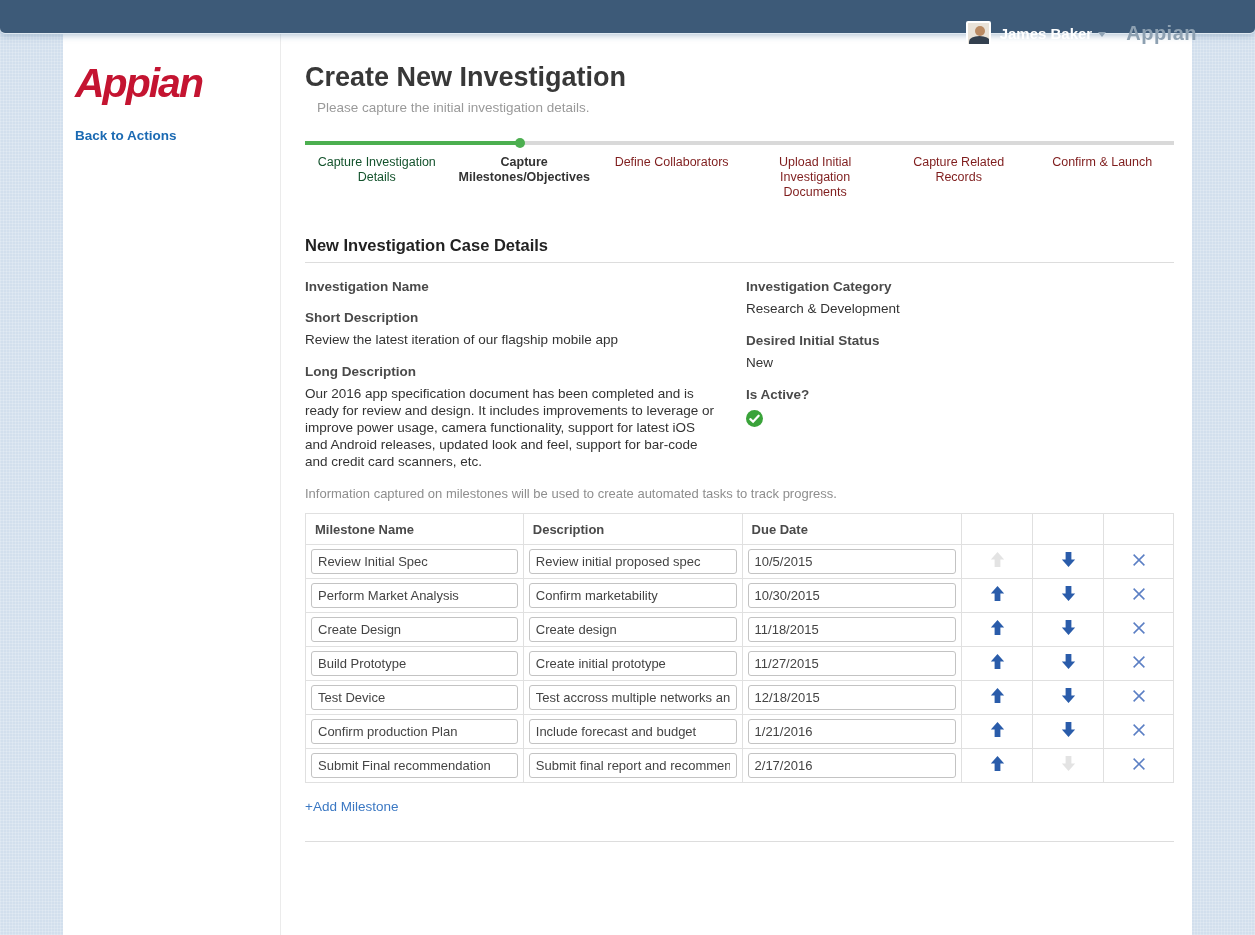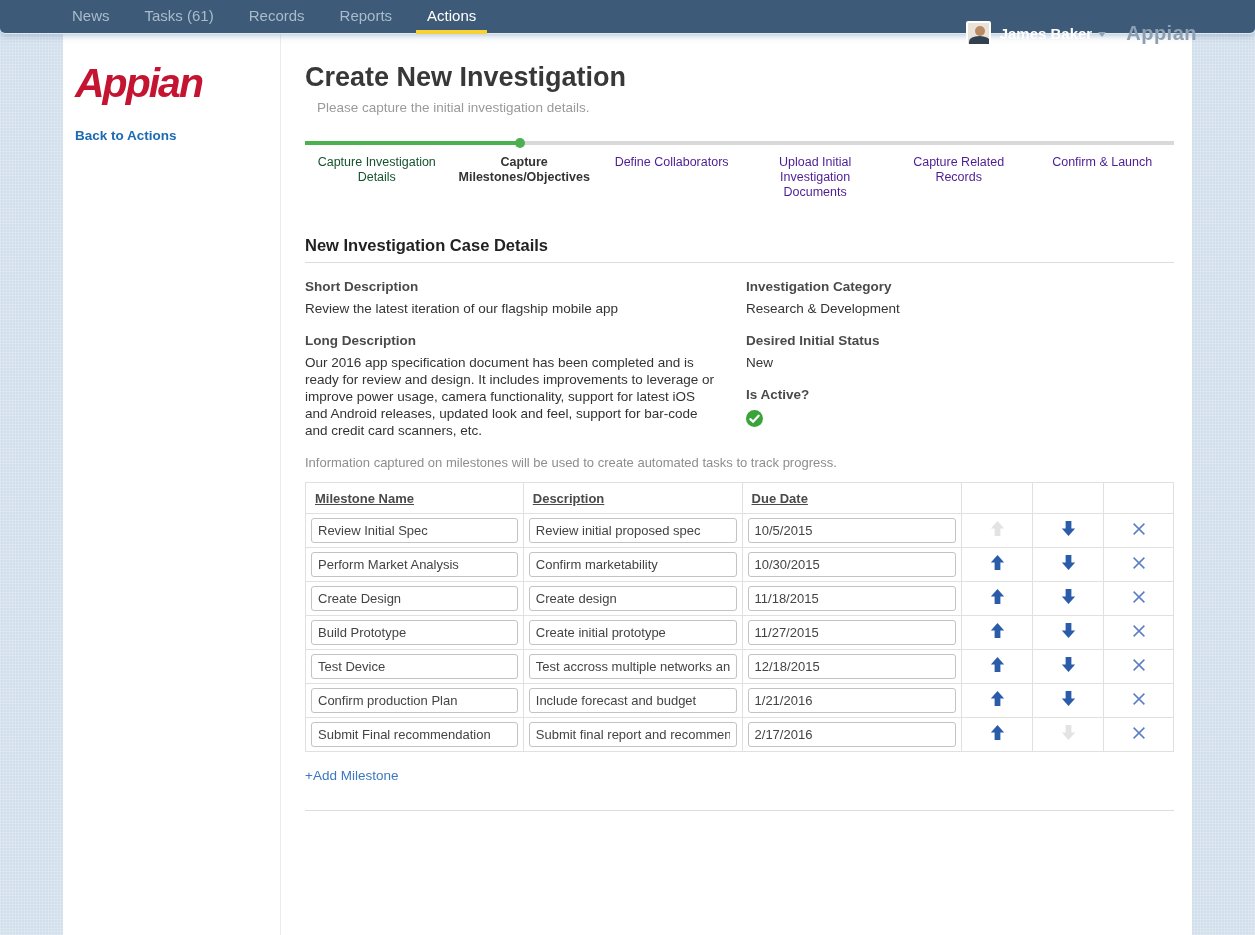--- a/index.html
+++ b/index.html
@@ -51,64 +51,57 @@
 
   
   .stepper { margin-top:26px; }
   .step-track { position:relative; height:4px; background:#d9d9d9; }
   .step-progress { position:absolute; left:0; top:0; height:4px; background:#4caf50; }
   .step-dot { position:absolute; top:-3px; width:10px; height:10px; border-radius:50%; background:#4caf50; }
   .step-labels { display:flex; margin-top:10px; }
   .step { flex:1; text-align:center; font-size:12.5px; line-height:15px; padding:0 10px; }
   .step.state-past { color:#14532d; }
   .step.state-current { color:#333; font-weight:bold; }
-  .step.state-future { color:#4c1d95; }
+  .step.state-future { color:#7f1d1d; }
 
   
   .section-heading { margin-top:36px; padding-bottom:7px; border-bottom:1px solid #dddddd;
     font-size:16.5px; font-weight:bold; color:#222; }
   .fields { display:flex; }
   .fields-col { width:441px; padding-right:28px; }
   .fields-col.right { flex:1; padding-right:0; }
   .field { margin-top:16px; }
   .field-label { font-size:13.5px; font-weight:bold; color:#4a4a4a; margin-bottom:6px; }
   .field-value { font-size:13.5px; color:#333; line-height:17px; }
 
   .info-text { margin-top:16px; font-size:13px; color:#8e8e8e; }
 
   
   table.ms { width:100%; border-collapse:collapse; margin-top:12px; }
   table.ms th, table.ms td { border:1px solid #e0e0e0; }
-  table.ms th { height:31px; padding:4px 9px; text-align:left; font-size:13px; font-weight:bold; color:#4a4a4a;text-decoration:underline; }
+  table.ms th { height:31px; padding:4px 9px; text-align:left; font-size:13px; font-weight:bold; color:#4a4a4a; }
   table.ms td { height:34px; padding:4px 5px; }
   table.ms td.icon-cell { text-align:center; padding:4px 0; }
   .ms-input {
     width:100%; height:25px; border:1px solid #c3c3c3; border-radius:3px;
     padding:2px 6px; font-size:13px; color:#444; font-family:"Liberation Sans", sans-serif; background:#fff;
   }
   .arrow-btn, .x-btn { display:inline-block; cursor:pointer; line-height:0; }
   .arrow-btn svg { fill:#2a5caa; }
   .arrow-btn.disabled svg { fill:#e3e3e3; }
   .x-btn svg { stroke:#5b7fc4; }
   .add-link { display:inline-block; margin-top:16px; font-size:13.5px; color:#3b78c3; cursor:pointer; }
 
   .divider { margin-top:26px; border:none; border-top:1px solid #dddddd; }
   .check-wrap { margin-top:8px; line-height:0; }
 </style>
 </head>
 <body>
 
 <div class="topnav">
-  <div class="nav-items">
-      <div class="nav-item">News</div>
-      <div class="nav-item">Tasks (61)</div>
-      <div class="nav-item">Records</div>
-      <div class="nav-item">Reports</div>
-      <div class="nav-item active">Actions</div>
-    </div>
   <div class="nav-right">
     <div class="avatar"></div>
     <span class="user-name">James Baker</span>
     <span class="caret"></span>
     <span class="nav-brand">Appian</span>
   </div>
 </div>
 
 <div class="panel">
 
@@ -135,20 +128,21 @@
           <div class="step state-future">Capture Related Records</div>
           <div class="step state-future">Confirm &amp; Launch</div>
         </div>
     </div>
 
     
     <div class="section-heading">New Investigation Case Details</div>
     <div class="fields">
       <div class="fields-col">
           <div class="field">
+    <div class="field-label">Investigation Name</div>
   </div>
           <div class="field">
     <div class="field-label">Short Description</div>
     <div class="field-value">Review the latest iteration of our flagship mobile app</div>
   </div>
           <div class="field">
     <div class="field-label">Long Description</div>
     <div class="field-value">Our 2016 app specification document has been completed and is ready for review and design. It includes improvements to leverage or improve power usage, camera functionality, support for latest iOS and Android releases, updated look and feel, support for bar-code and credit card scanners, etc.</div>
   </div>
         </div>

